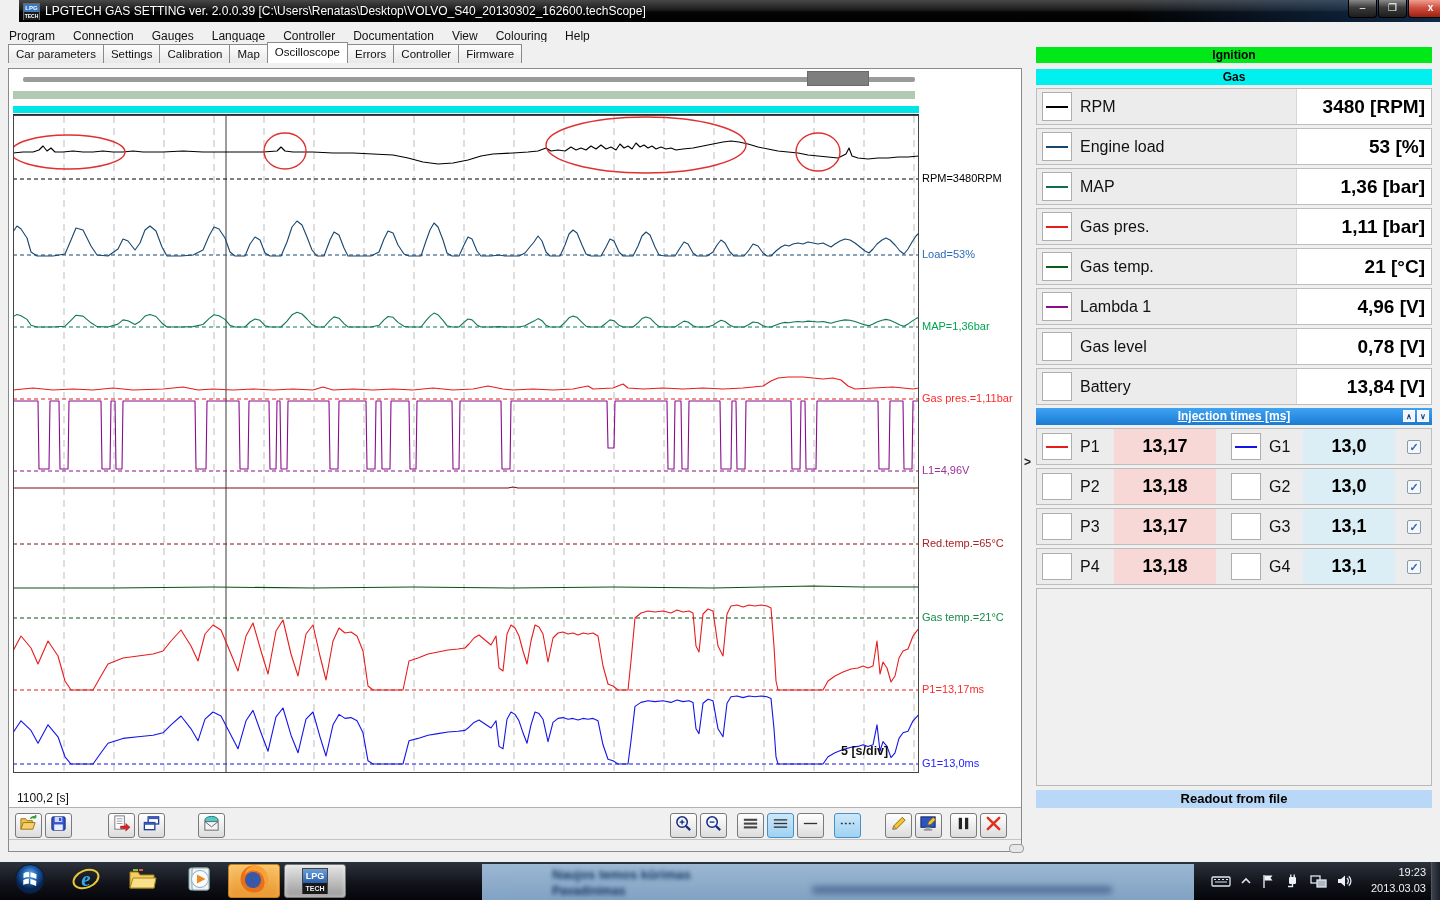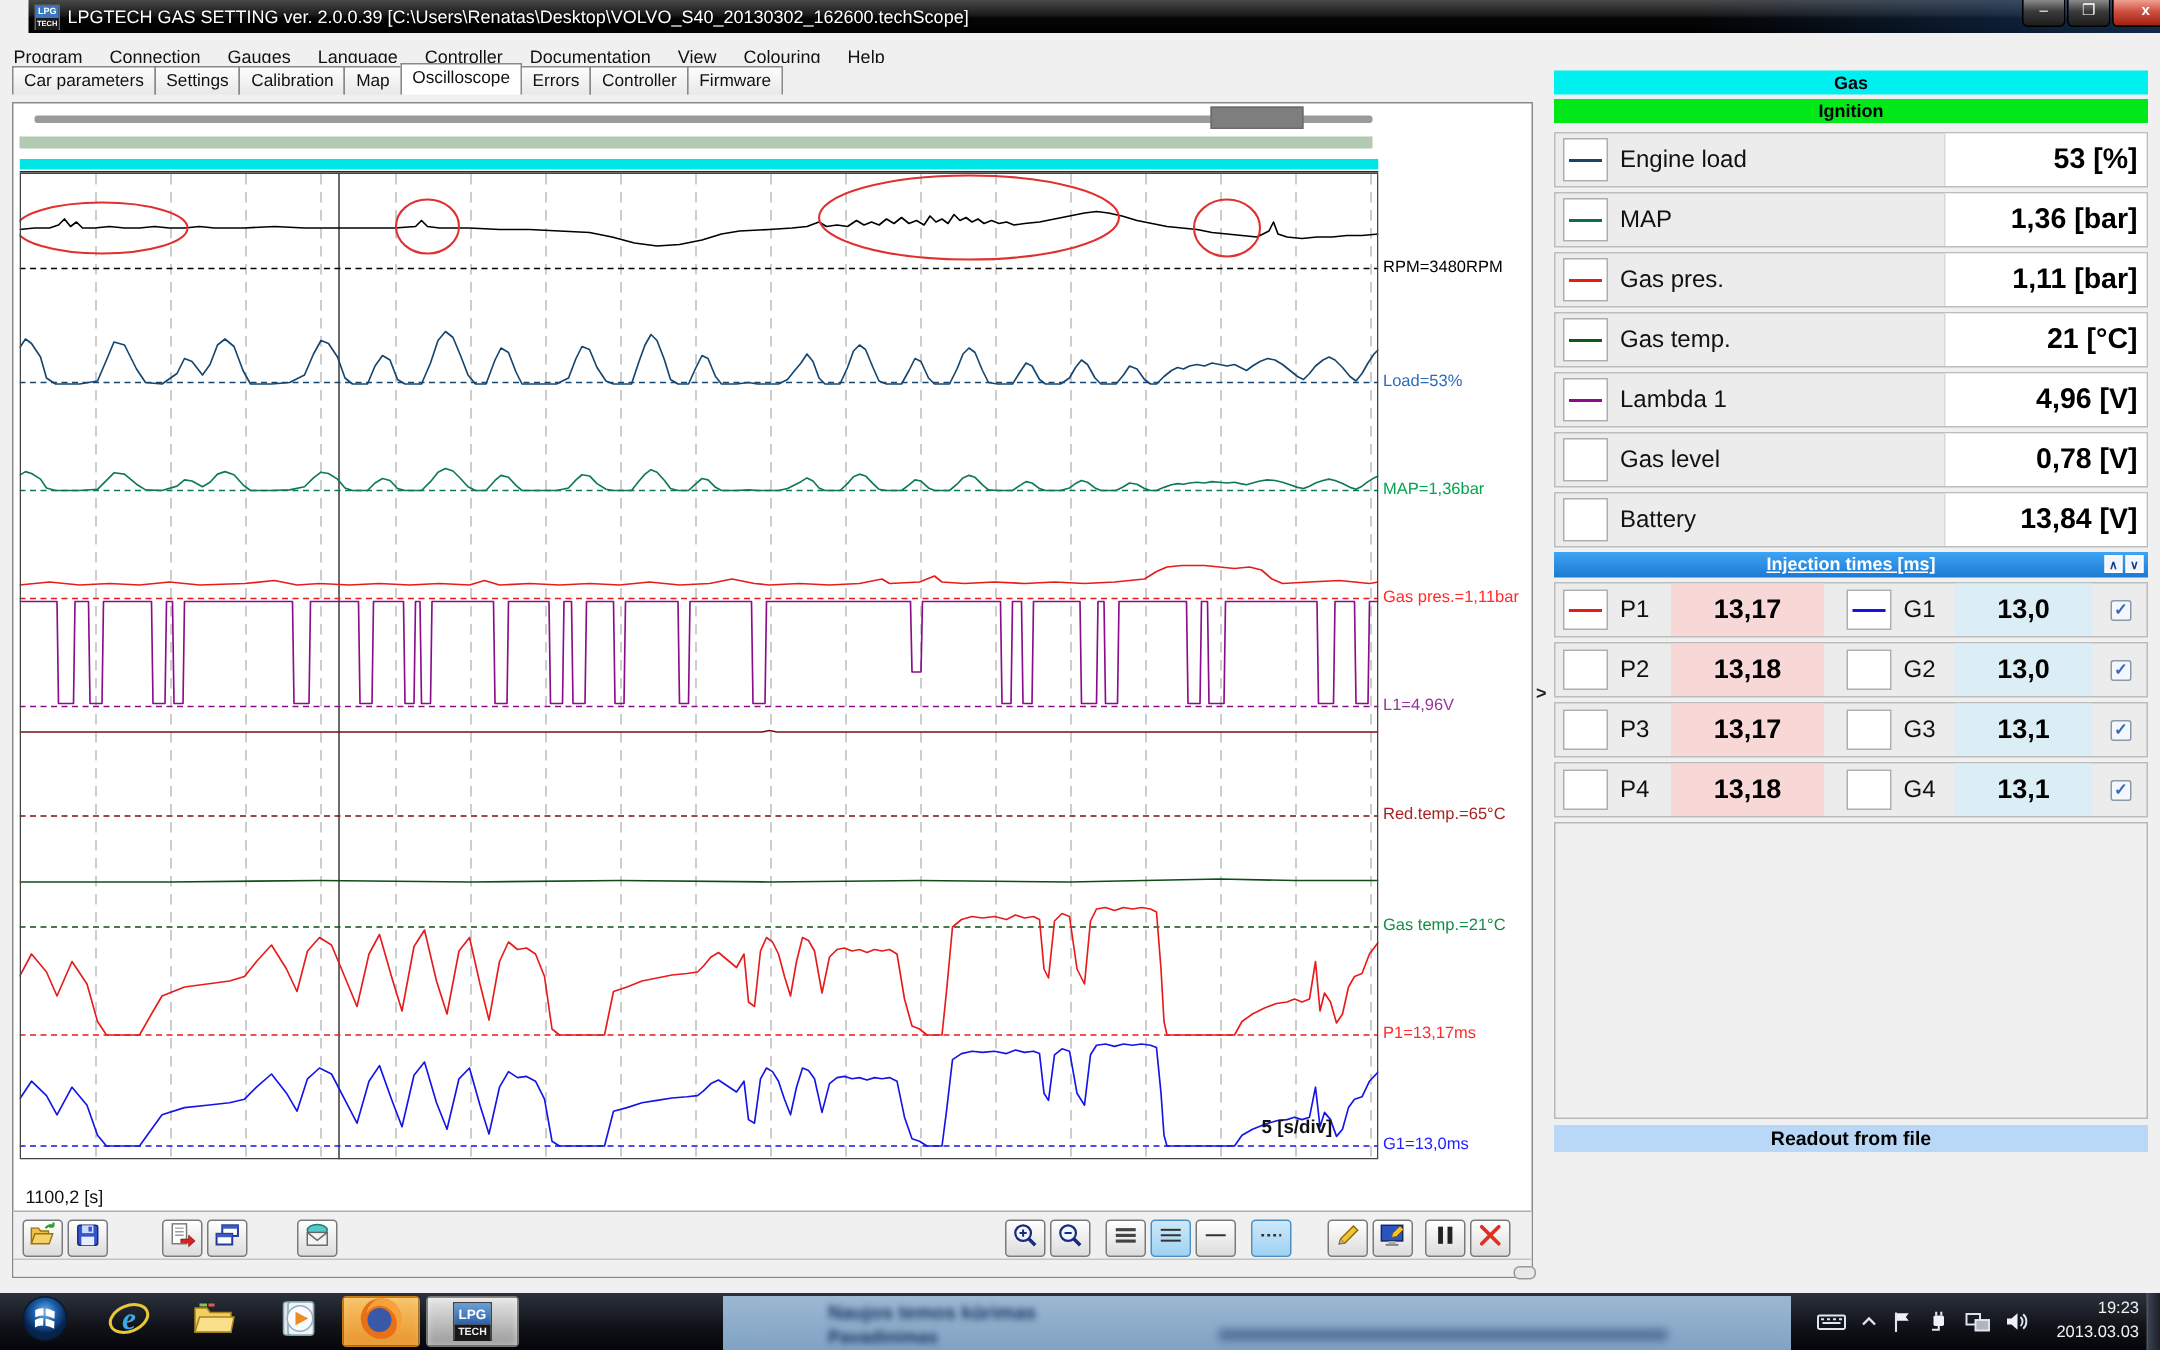--- a/index.html
+++ b/index.html
@@ -19,21 +19,21 @@
   .app-ico .b { flex:1; background:#1a1a1a; color:#fff; font-size:5px; text-align:center; line-height:8px;}
   .title-text { font-size:12px; z-index:2; text-shadow:0 1px 2px #000; }
   .winbtns { position:absolute; right:6px; top:0; display:flex; z-index:3; }
   .winbtn { width:29px; height:18px; border:1px solid #000; border-top:none;
     border-radius:0 0 4px 4px; background:linear-gradient(#8a8a8a,#3a3a3a 45%,#1d1d1d);
     color:#fff; font-size:10px; text-align:center; line-height:16px; margin-left:1px; }
   .winbtn.close { width:45px; background:linear-gradient(#f0a090,#cf5040 45%,#a02010); font-weight:bold; }
 
   
   .menubar { position:absolute; left:0; top:22px; width:1440px; height:32px;
-    background:#f0f0f0; border-bottom:1px solid #7f1d1d; display:flex; align-items:center; }
+    background:#f0f0f0; border-bottom:4px solid #7f1d1d; display:flex; align-items:center; }
   .menu-item { font-size:12px; color:#111; padding:2px 9px; }
   .tabbar { position:absolute; left:0; top:42px; width:1440px; height:21px; background:#f0f0f0; display:flex; align-items:flex-end; padding-left:8px; }
   .tab { font-size:11.5px; color:#111; border:1px solid #8a8a8a; border-bottom:none;
     background:linear-gradient(#fdfdfd,#e8e8e8); padding:3px 7px 2px; height:19px; margin-right:-1px; }
   .tab.active { background:#fff; height:21px; position:relative; z-index:2; }
 
   
   .chart-panel { position:absolute; left:8px; top:68px; width:1014px; height:784px;
     background:#fff; border:1px solid #8a8a8a; }
   .hslider-track { position:absolute; left:14px; top:8px; width:892px; height:5px; background:#9a9a9a; border-radius:2px; }
@@ -316,23 +316,30 @@
               <path d="M4 4 L16 16 M16 4 L4 16" stroke="#e03020" stroke-width="2.6" stroke-linecap="round"></path>
             </svg></span>
         </div>
       </div>
     <div class="pill"></div>
   </div>
 
   <div class="expander">&gt;</div>
 
   <div class="right-panel">
+    <div class="band ign">Ignition</div>
     <div class="band gas">Gas</div>
-    <div class="band ign">Ignition</div>
     <div id="gauge-rows">
+        <div class="grow">
+          <div class="swatch">
+            <div class="ln" style="background: rgb(0, 0, 0);"></div>
+          </div>
+          <div class="glabel">RPM</div>
+          <div class="gvalue">3480 [RPM]</div>
+        </div>
         <div class="grow">
           <div class="swatch">
             <div class="ln" style="background: rgb(22, 69, 110);"></div>
           </div>
           <div class="glabel">Engine load</div>
           <div class="gvalue">53 [%]</div>
         </div>
         <div class="grow">
           <div class="swatch">
             <div class="ln" style="background: rgb(14, 110, 70);"></div>

